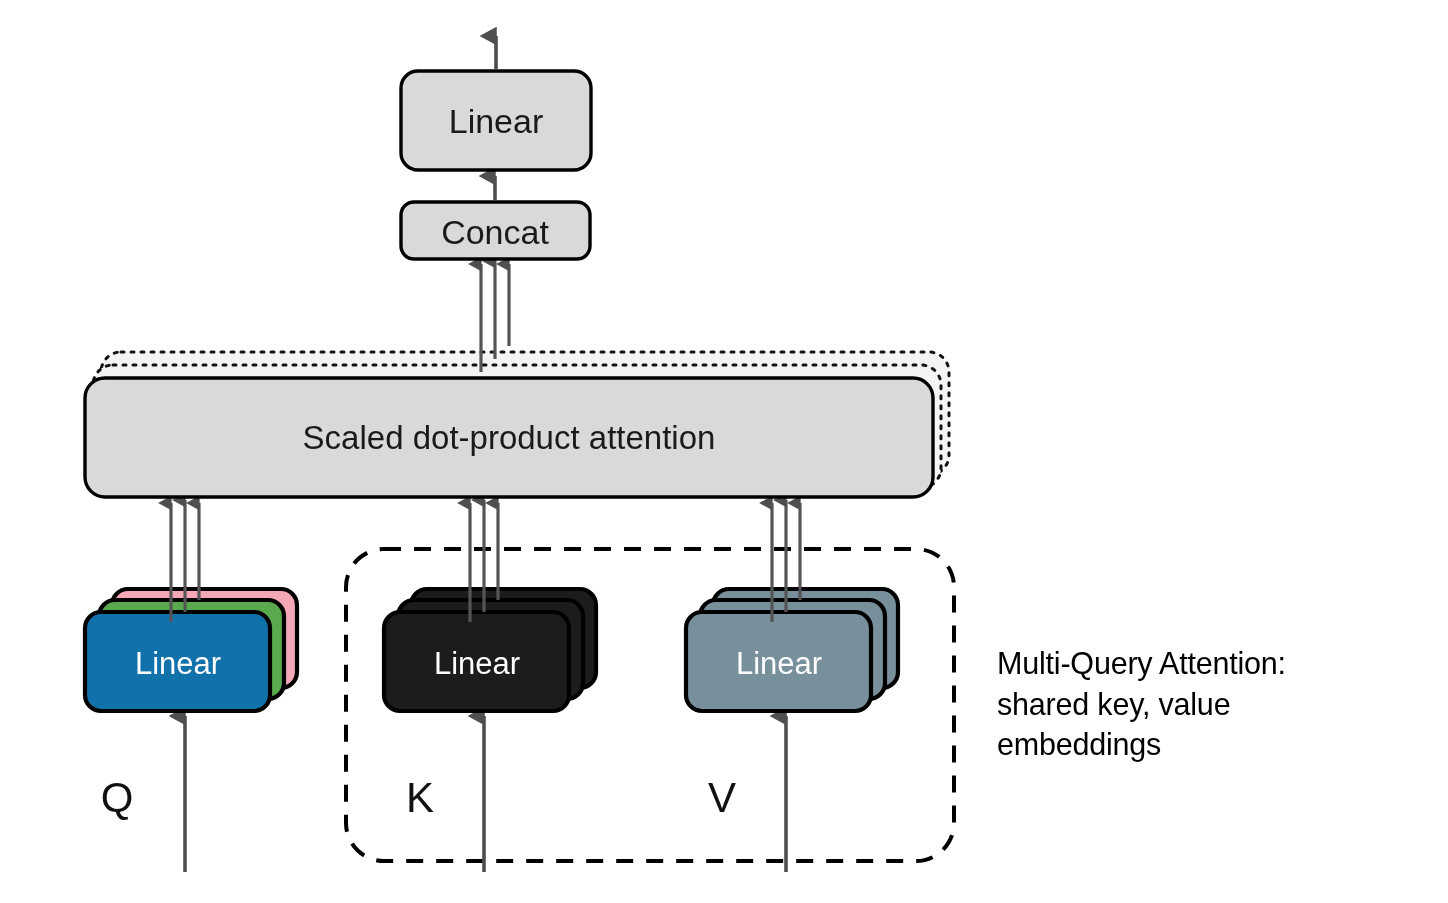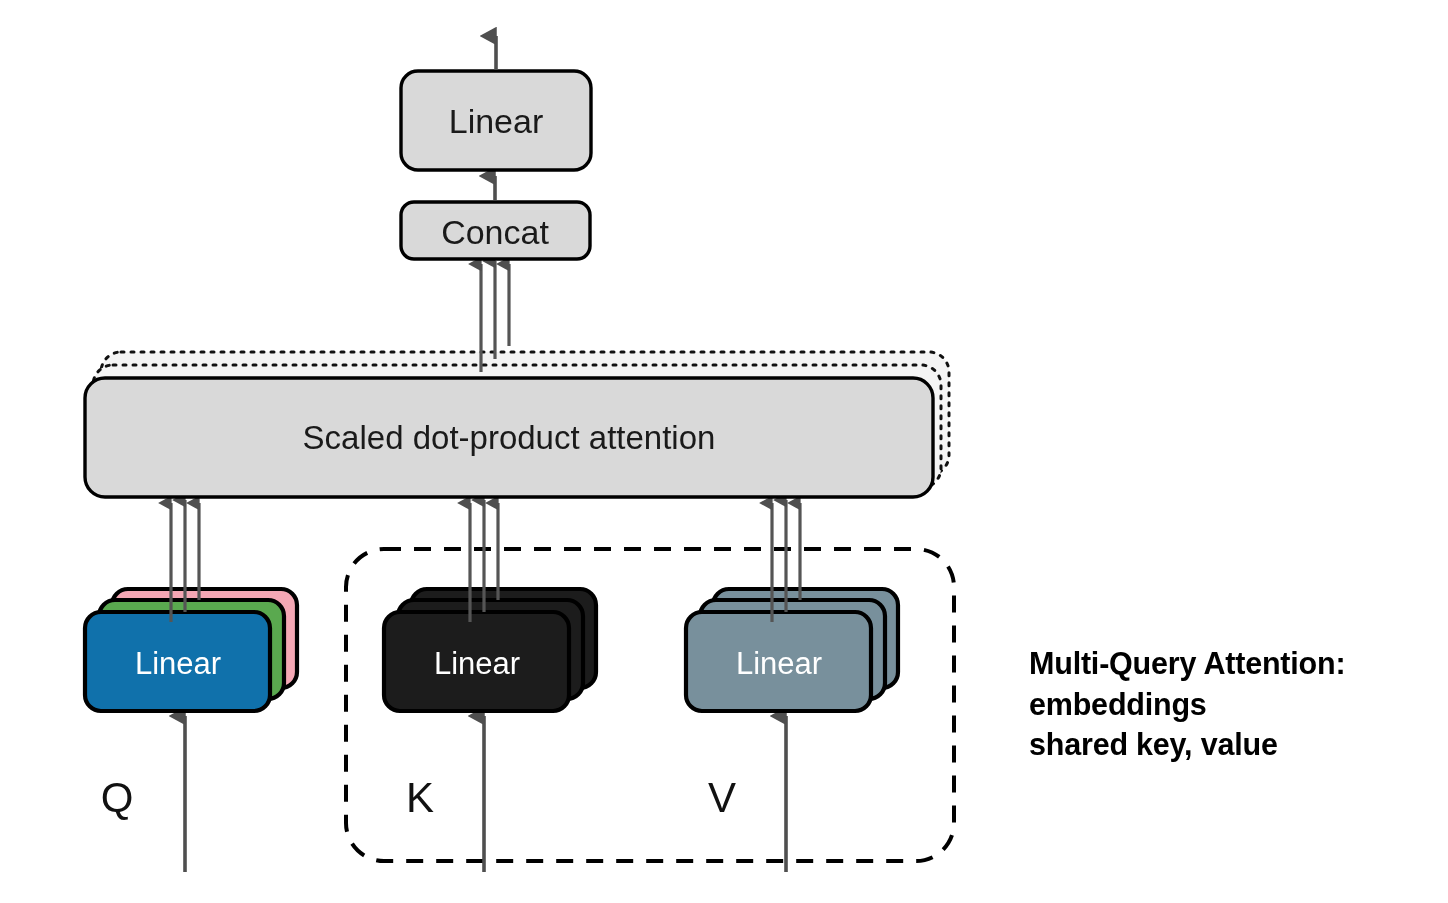--- a/index.html
+++ b/index.html
@@ -38,26 +38,25 @@
   .io-letter { fill: #111111; font-size: 42px; text-anchor: middle; dominant-baseline: central; }
   .flow-line { stroke: #4f4f4f; stroke-width: 3.6; fill: none; }
   .flow-line-thin { stroke: #555555; stroke-width: 3.2; fill: none; }
   .dash-group { fill: none; stroke: #000000; stroke-width: 4; stroke-dasharray: 17 13; stroke-linecap: butt; }
   .note-wrap {
     position: absolute;
     left: 997px;
     top: 643px;
     width: 400px;
     font-family: "Liberation Sans", sans-serif;
-    font-weight: bold;
+    font-weight: normal;
     font-size: 30.5px;
     line-height: 1.33;
     color: #000000;
     letter-spacing: -0.2px;
-    margin-left: 32px;
   }
 </style>
 </head>
 <body>
 
 <div id="canvas">
 
   <svg id="diagram-svg" viewBox="0 0 1448 903">
     <defs>
       <marker id="arrowSolid" viewBox="0 0 12 12" refX="6" refY="10.5" markerWidth="5.2" markerHeight="5.2" orient="auto-start-reverse">
@@ -147,17 +146,17 @@
       <rect class="gray-box-fill" x="401" y="71" width="190" height="99" rx="17" ry="17"></rect>
       <text class="box-label gray-box-text" x="496" y="121">Linear</text>
     </g>
 
     <line class="flow-line" x1="496" y1="70" x2="496" y2="36" marker-end="url(#arrowSolid)"></line>
 
   </svg>
 
   <div class="note-wrap">
     <div>Multi-Query Attention:</div>
+    <div>shared key, value</div>
     <div>embeddings</div>
-    <div>shared key, value</div>
   </div>
 
 </div>
 
 </body></html>

